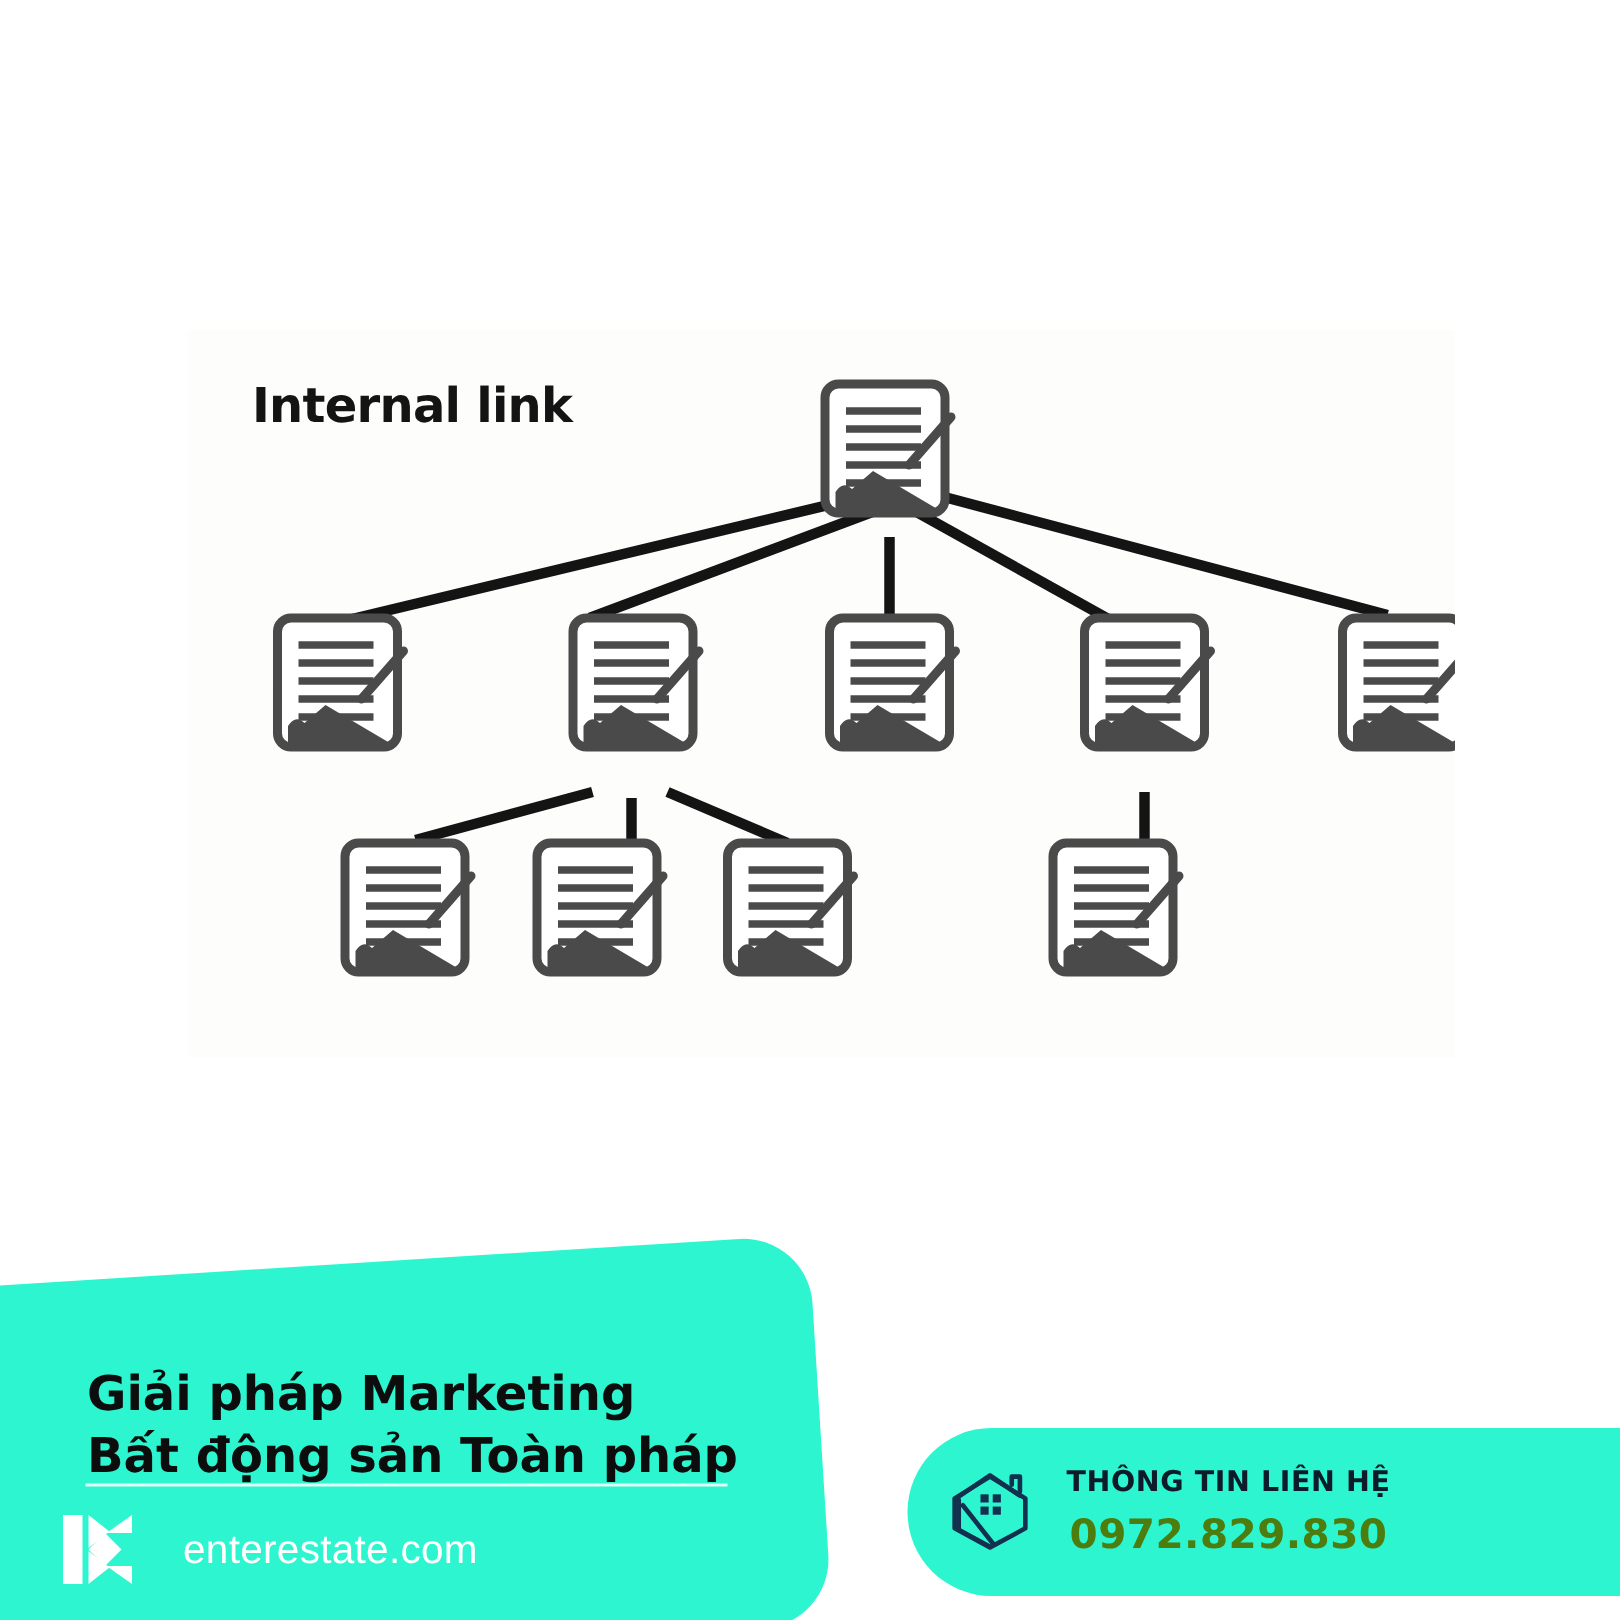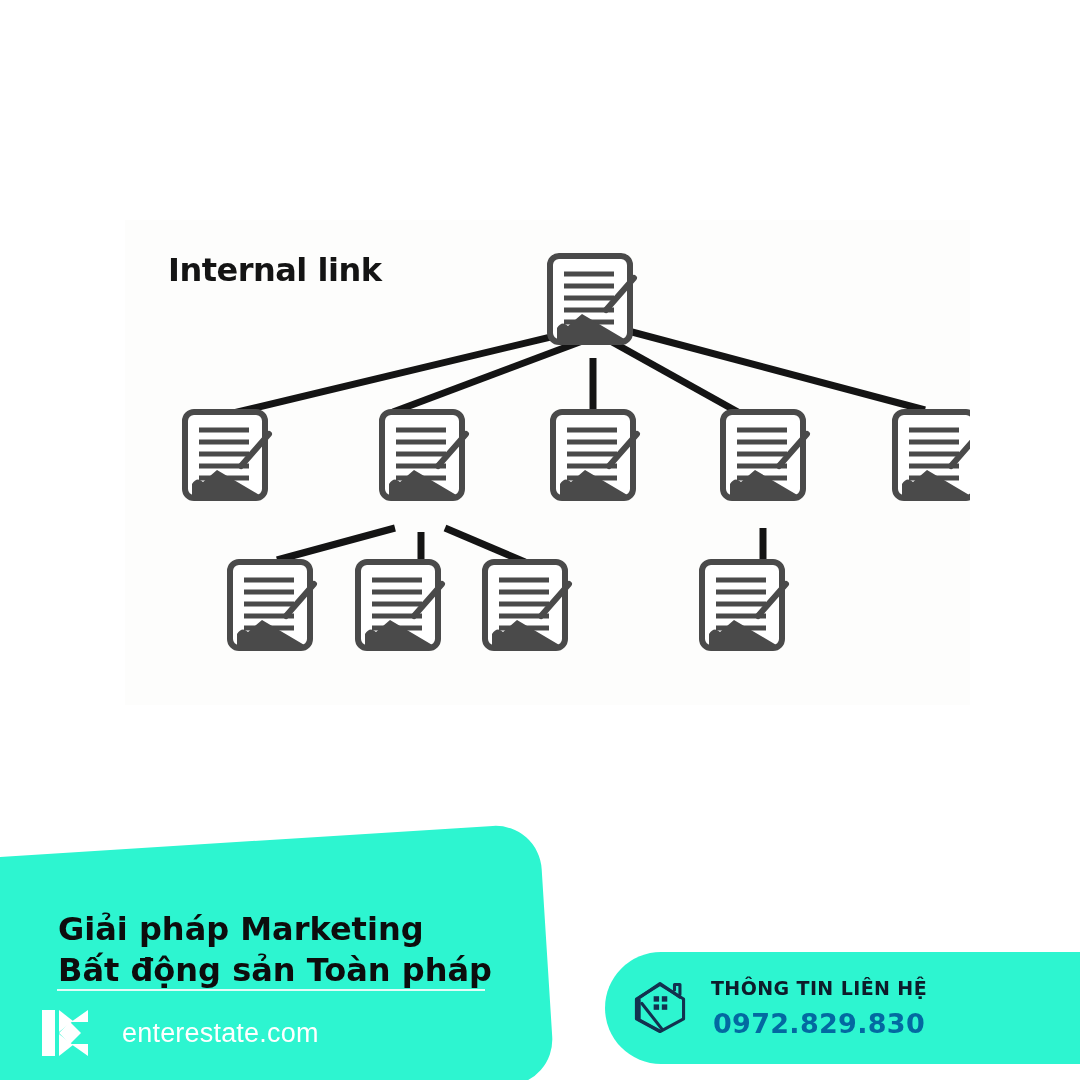--- a/index.html
+++ b/index.html
@@ -125,21 +125,21 @@
     font-weight: bold;
     font-size: 19px;
     letter-spacing: .4px;
     color: #0d1b2a;
   }
   #contact-phone {
     font-family: "DejaVu Sans", sans-serif;
     font-weight: bold;
     font-size: 27px;
     letter-spacing: .3px;
-    color: #0369a1;
+    color: #4d7c0f;
   }
 </style>
 </head>
 <body>
 
 <div id="diagram-panel">
 
   <div id="diagram-title">Internal link</div>
 
   <svg id="diagram-svg" viewBox="0 0 845 485">

